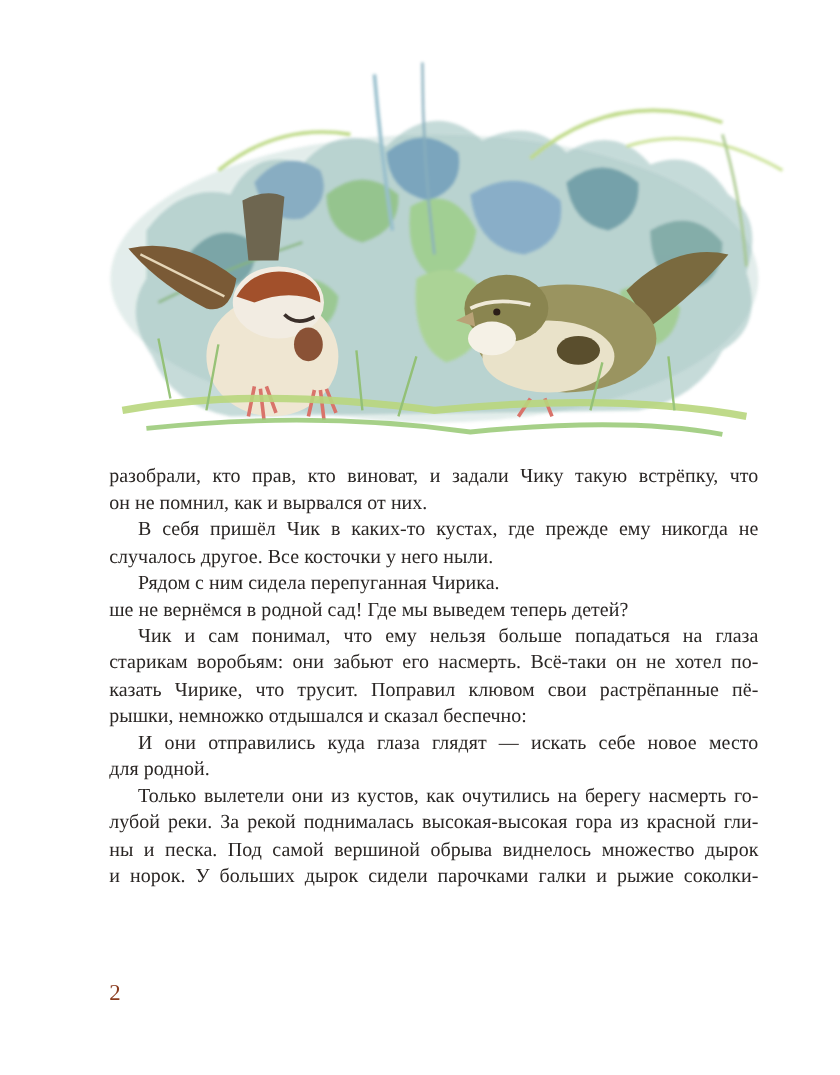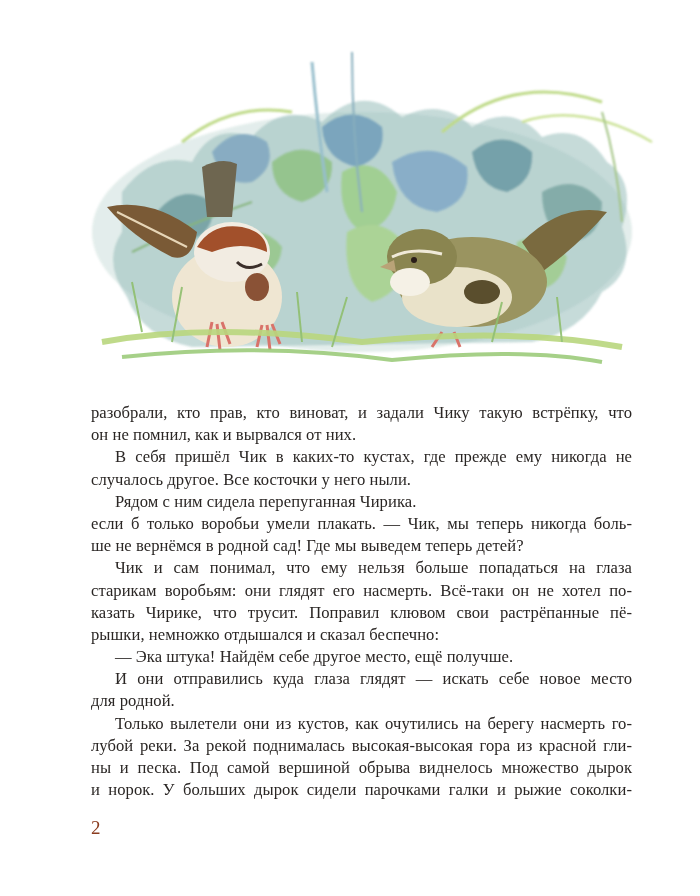--- a/index.html
+++ b/index.html
@@ -18,21 +18,21 @@
   .illustration {
     position: absolute;
     left: 62px;
     top: 42px;
     width: 600px;
     height: 340px;
   }
   .text-block {
     position: absolute;
     left: 91px;
-    top: 402px;
+    top: 386px;
     width: 541px;
   }
   .line {
     height: 22.2px;
     line-height: 22.2px;
     font-size: 16.6px;
     white-space: nowrap;
     text-align: justify;
     text-align-last: justify;
     letter-spacing: 0.05px;
@@ -127,27 +127,25 @@
     </g>
   </svg>
 </div>
 
 <div class="text-block">
   <div class="line">разобрали, кто прав, кто виноват, и задали Чику такую встрёпку, что</div>
   <div class="line last">он не помнил, как и вырвался от них.</div>
   <div class="line indent">В себя пришёл Чик в каких-то кустах, где прежде ему никогда не</div>
   <div class="line last">случалось другое. Все косточки у него ныли.</div>
   <div class="line indent last">Рядом с ним сидела перепуганная Чирика.</div>
-  <div class="line">если б только воробьи умели плакать. — Чик, мы теперь никогда боль-</div>
   <div class="line last">ше не вернёмся в родной сад! Где мы выведем теперь детей?</div>
   <div class="line indent">Чик и сам понимал, что ему нельзя больше попадаться на глаза</div>
-  <div class="line">старикам воробьям: они глядят его насмерть. Всё-таки он не хотел по-</div>
+  <div class="line">старикам воробьям: они забьют его насмерть. Всё-таки он не хотел по-</div>
   <div class="line">казать Чирике, что трусит. Поправил клювом свои растрёпанные пё-</div>
   <div class="line last">рышки, немножко отдышался и сказал беспечно:</div>
-  <div class="line indent last">— Эка штука! Найдём себе другое место, ещё получше.</div>
   <div class="line indent">И они отправились куда глаза глядят — искать себе новое место</div>
   <div class="line last">для родной.</div>
   <div class="line indent">Только вылетели они из кустов, как очутились на берегу насмерть го-</div>
   <div class="line">лубой реки. За рекой поднималась высокая-высокая гора из красной гли-</div>
   <div class="line">ны и песка. Под самой вершиной обрыва виднелось множество дырок</div>
   <div class="line">и норок. У больших дырок сидели парочками галки и рыжие соколки-</div>
 </div>
 
 <div class="page-number">2</div>
 

